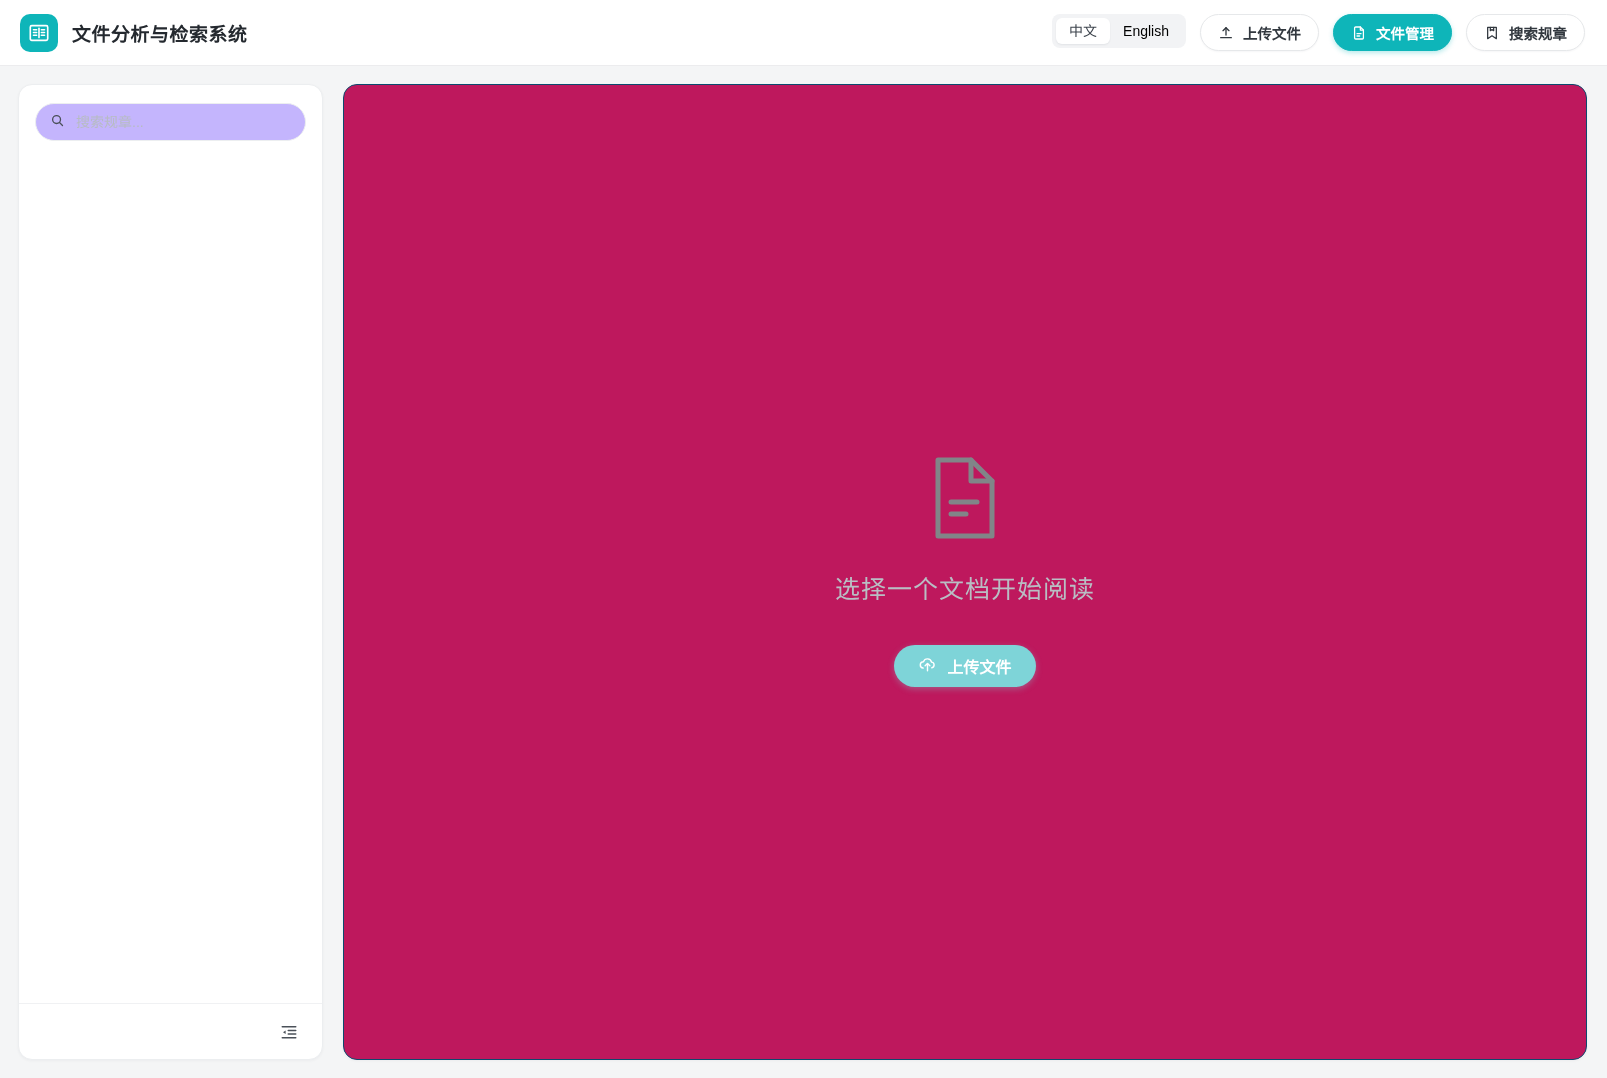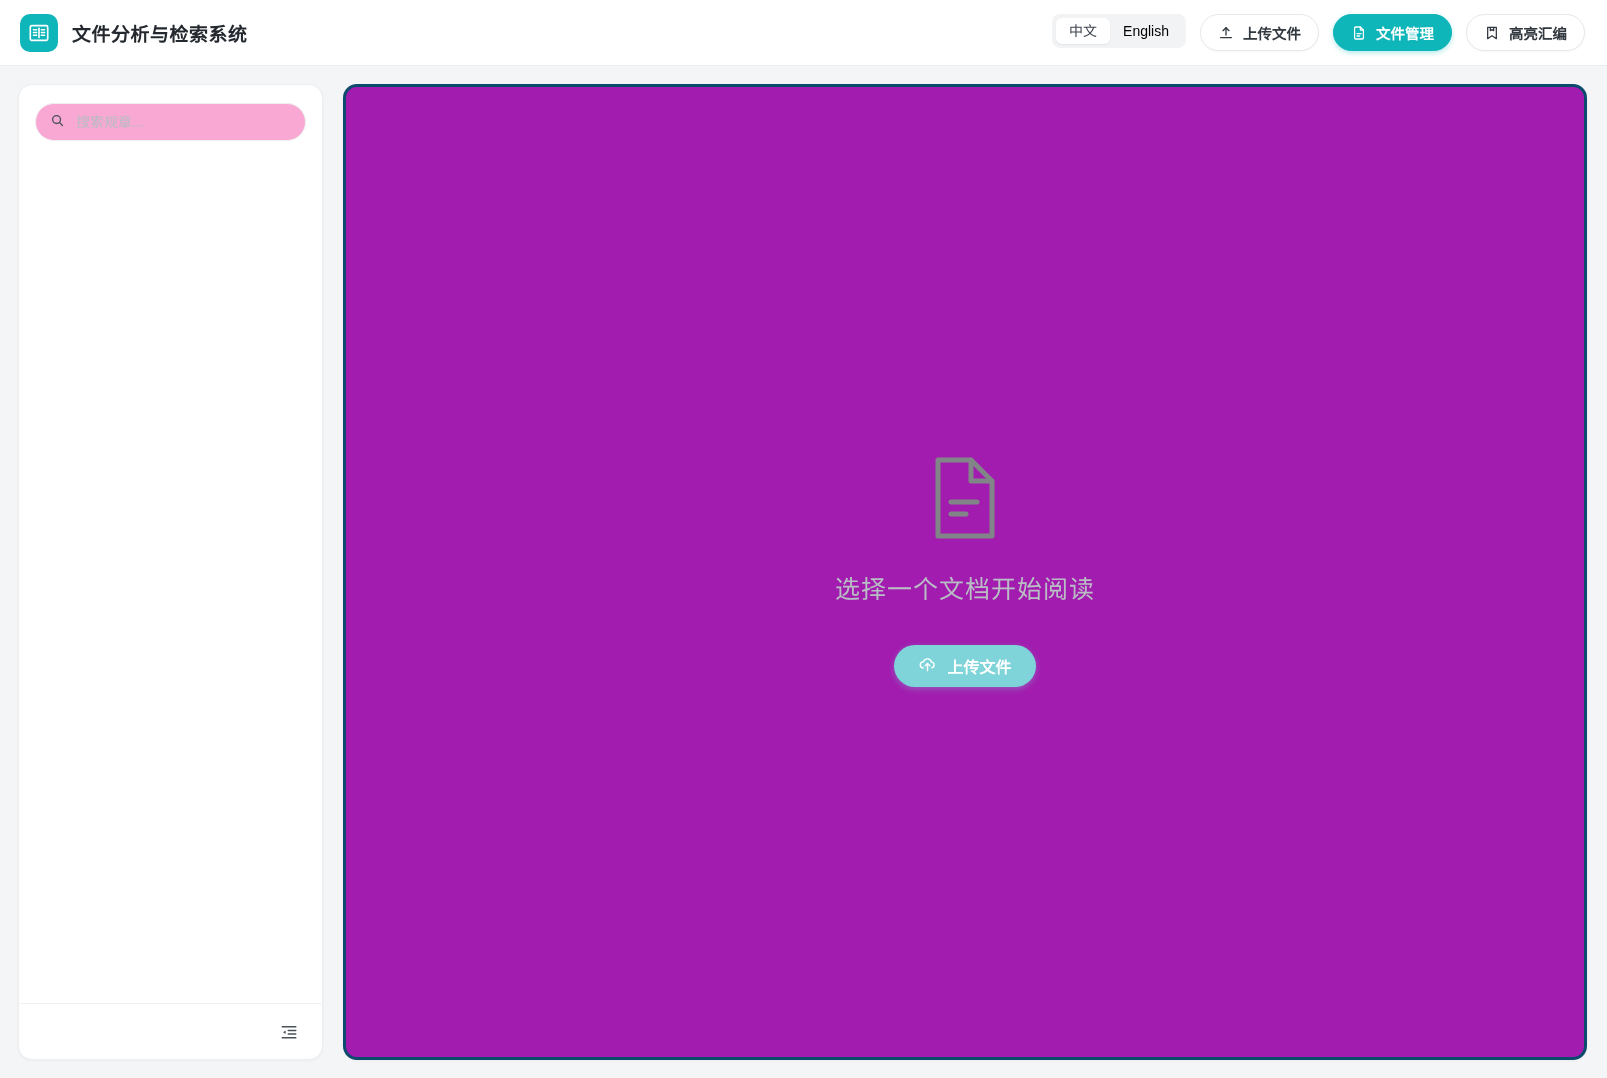--- a/index.html
+++ b/index.html
@@ -127,21 +127,21 @@
   }
   .sidebar-search-wrap { padding: 18px 16px 10px 16px; }
   .search-box {
     display: flex;
     align-items: center;
     gap: 9px;
     height: 38px;
     border: 1px solid #eceef0;
     border-radius: 19px;
     padding: 0 14px;
-    background: #f9a8d4;
+    background: #c4b5fd;
   }
   .search-box input {
     border: none;
     outline: none;
     font-size: 14px;
     color: #3d444d;
     width: 100%;
     background: transparent;
     font-family: inherit;
   }
@@ -167,22 +167,22 @@
     justify-content: center;
     background: transparent;
     border: none;
     cursor: pointer;
     padding: 0;
   }
 
   
   .main-panel {
     flex: 1 1 auto;
-    background: #a21caf;
-    border: 3px solid #0c4a6e;
+    background: #be185d;
+    border: 1px solid #0c4a6e;
     border-radius: 14px;
     position: relative;
     box-shadow: 0 1px 3px rgba(16,24,40,.04);
     overflow: hidden;
   }
   .empty-state {
     position: absolute;
     left: 0; right: 0;
     top: 50%;
     transform: translateY(-50%);
@@ -266,21 +266,21 @@
       <span>文件管理</span>
     </button>
 
     <button class="pill-btn">
       <span class="ico">
         <svg width="16" height="16" viewBox="0 0 24 24" fill="none" stroke="#32383f" stroke-width="1.9" stroke-linecap="round" stroke-linejoin="round">
           <path d="M5.5 3.5h13v17l-6.5-4.3-6.5 4.3z"></path>
           <path d="M9.5 3.5v5l2.5-1.6 2.5 1.6v-5"></path>
         </svg>
       </span>
-      <span>高亮汇编</span>
+      <span>搜索规章</span>
     </button>
 
   </div>
 </div>
 
 <div class="workspace">
 
   <aside class="sidebar">
 
     <div class="sidebar-search-wrap">

